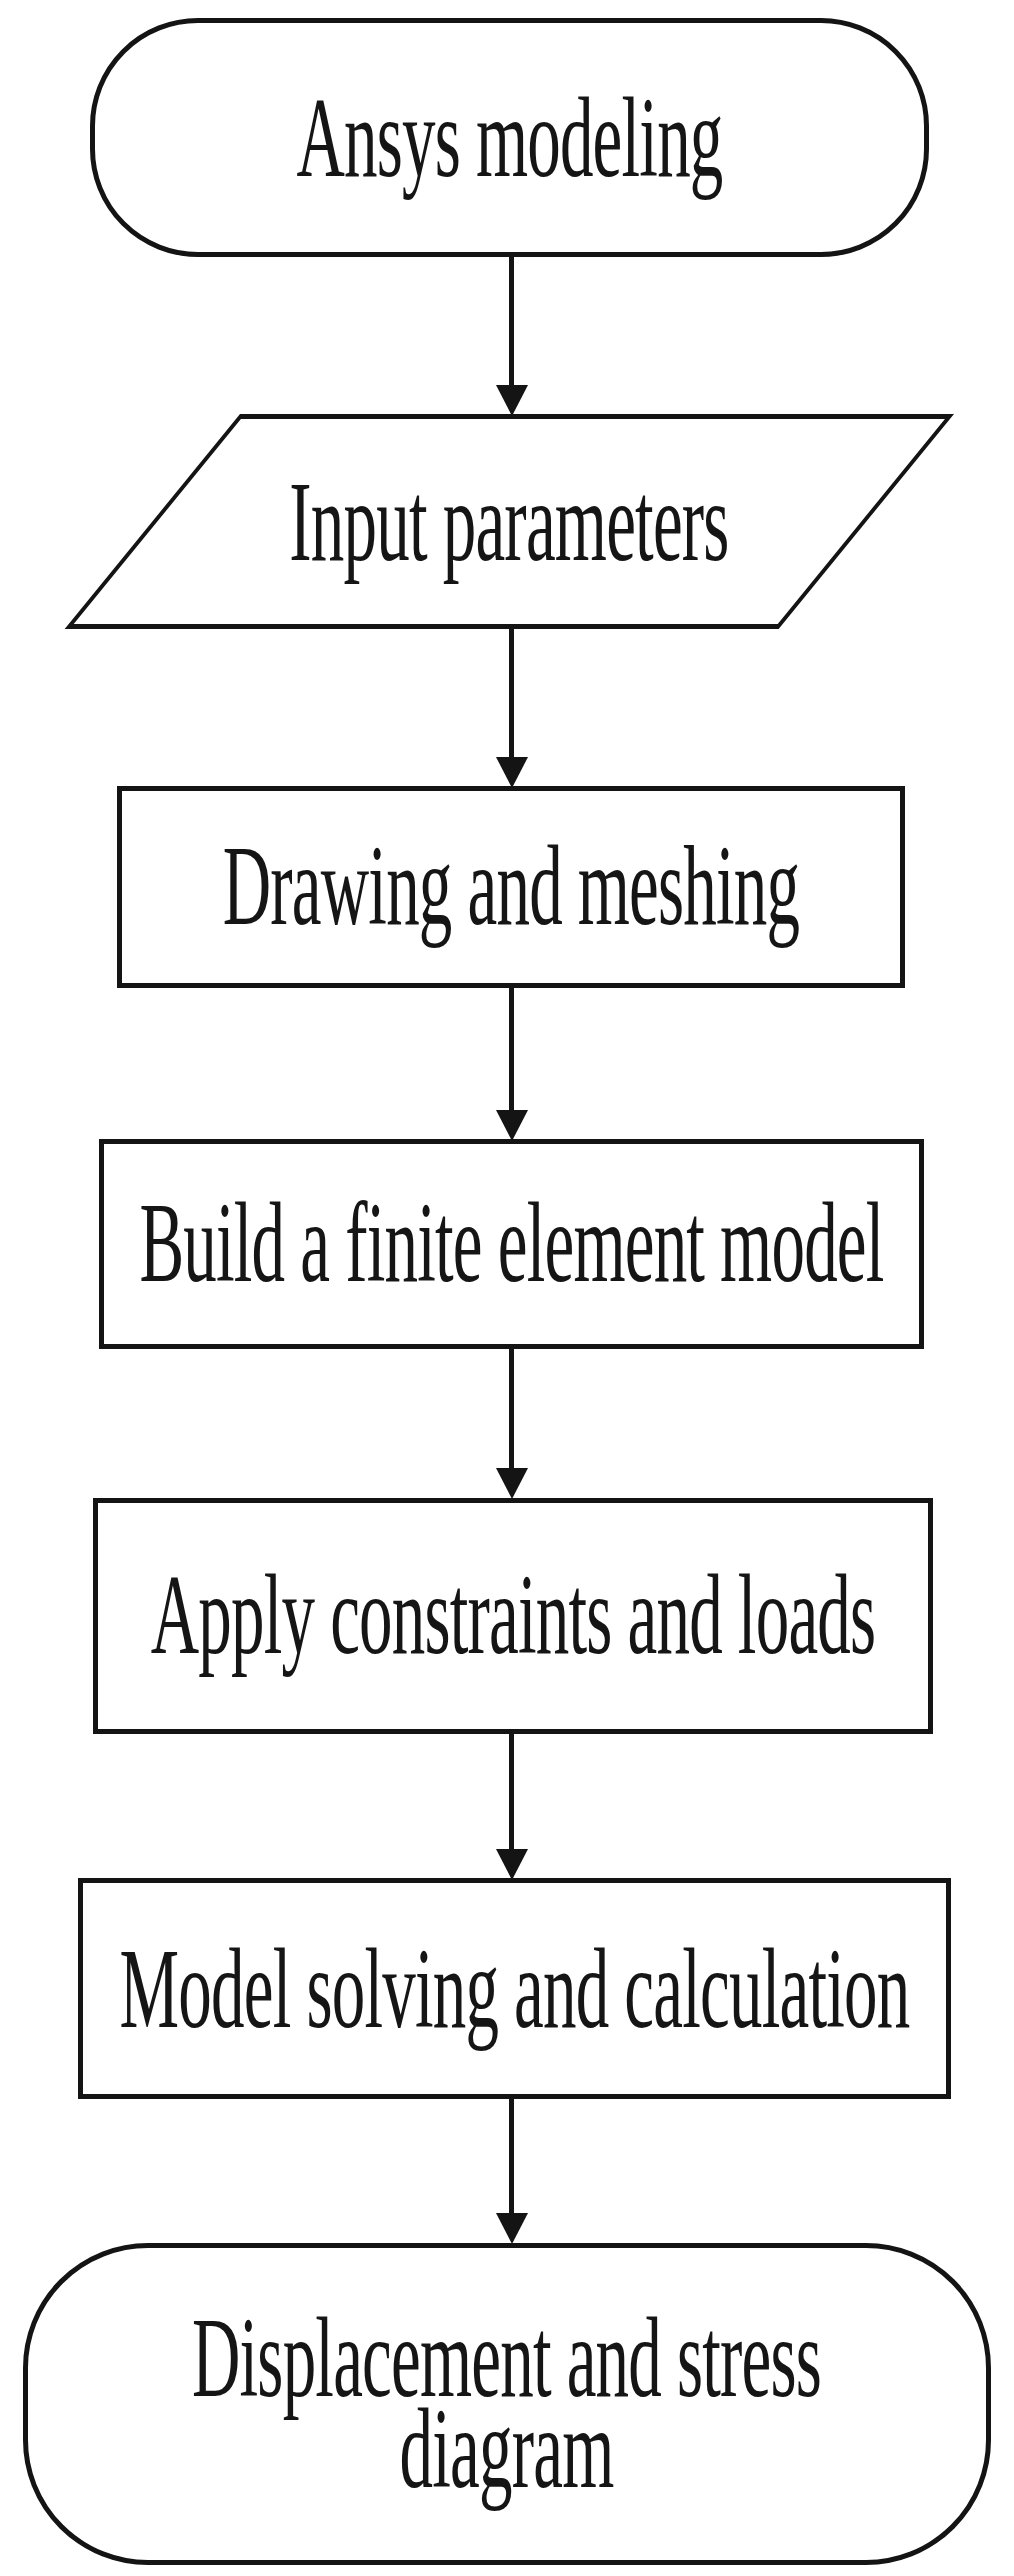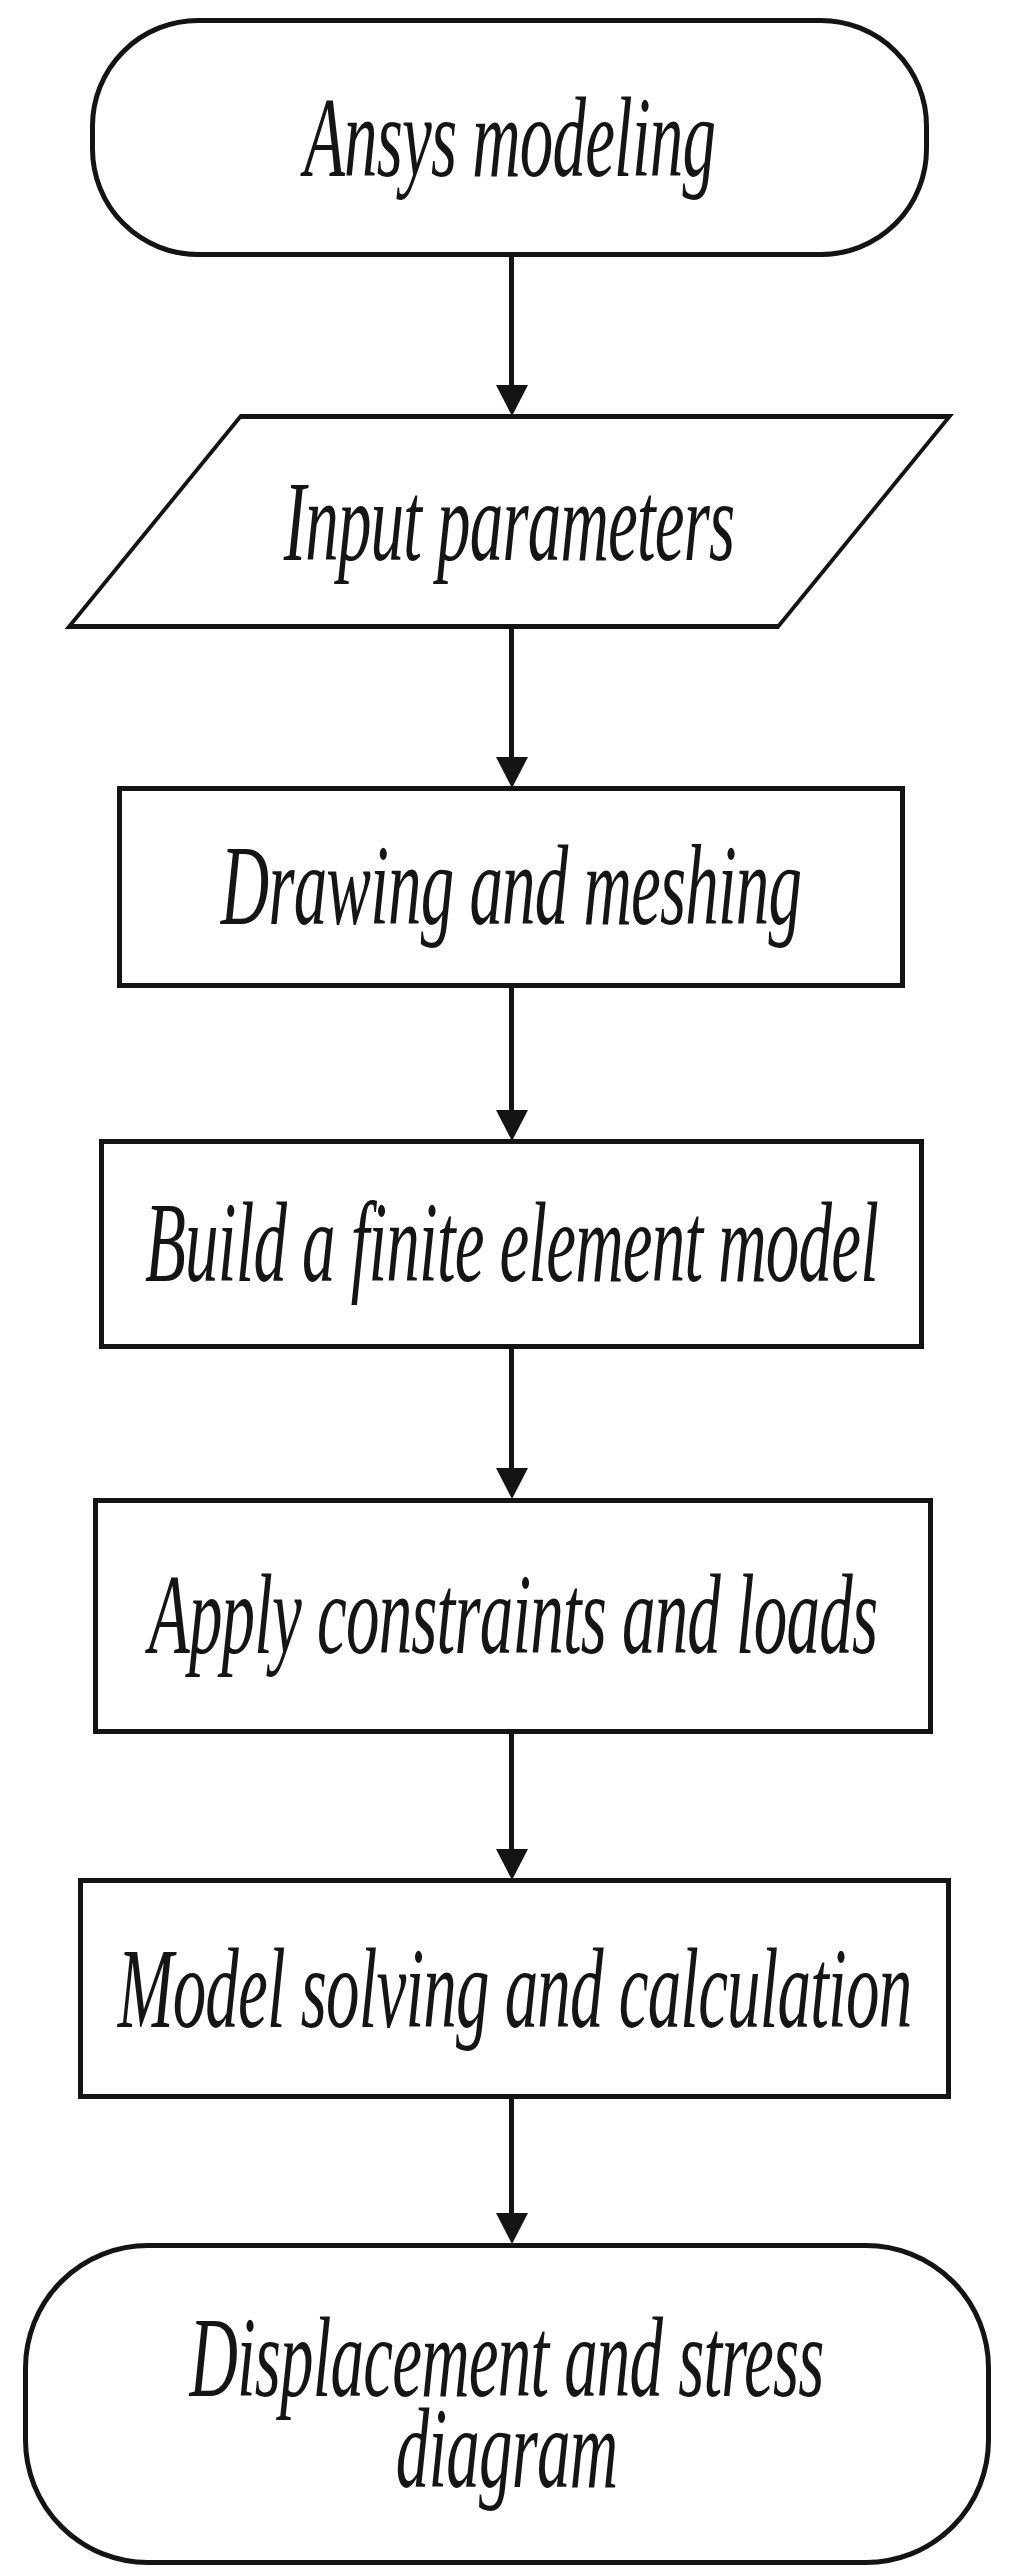--- a/index.html
+++ b/index.html
@@ -3,21 +3,20 @@
 <meta charset="utf-8">
 <style>
   html,body { margin:0; padding:0; background:#ffffff; }
   .canvas {
     position:relative;
     width:1014px; height:2576px;
     background:#ffffff;
     overflow:hidden;
     filter: blur(0.6px);
     font-family:"Liberation Serif","DejaVu Serif",serif;
-    font-style:italic;
   }
   .shape { position:absolute; box-sizing:border-box; background:#ffffff; }
   .stadium  { border:5px solid #141414; }
   .rectnode { border:5px solid #141414; }
   .para     { border:5px solid #141414; transform:skewX(-39.2deg); transform-origin:0 0; }
   .label {
     position:absolute;
     display:flex; align-items:center; justify-content:center;
     text-align:center;
     color:#151515;

